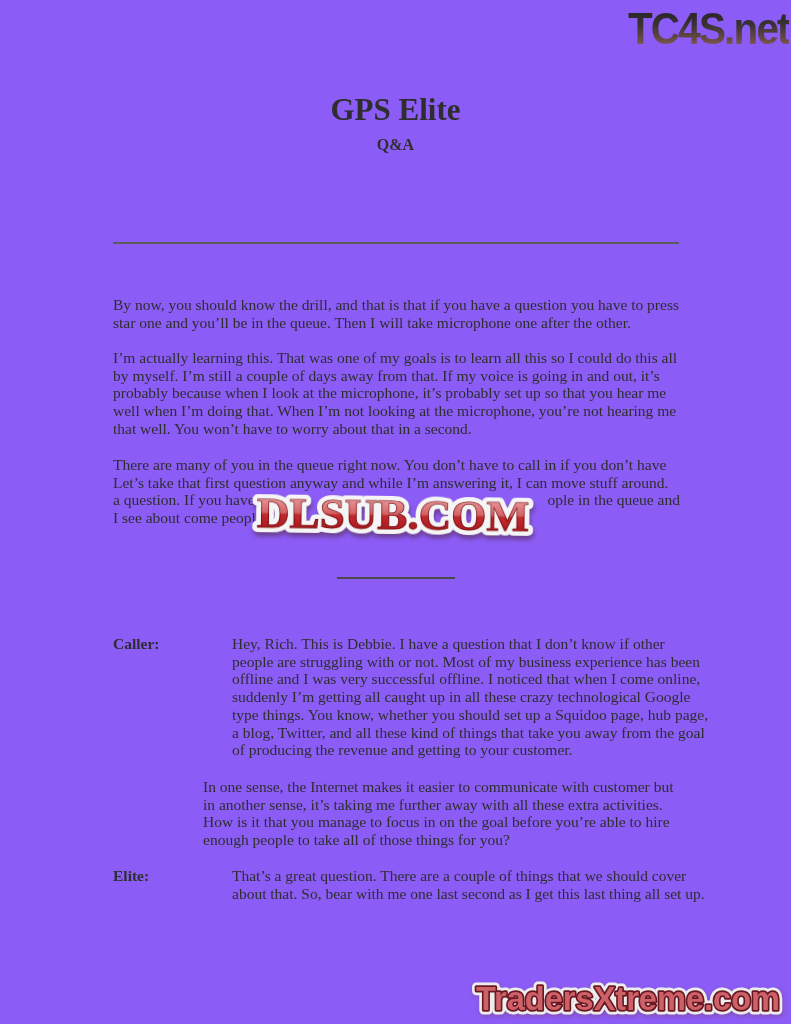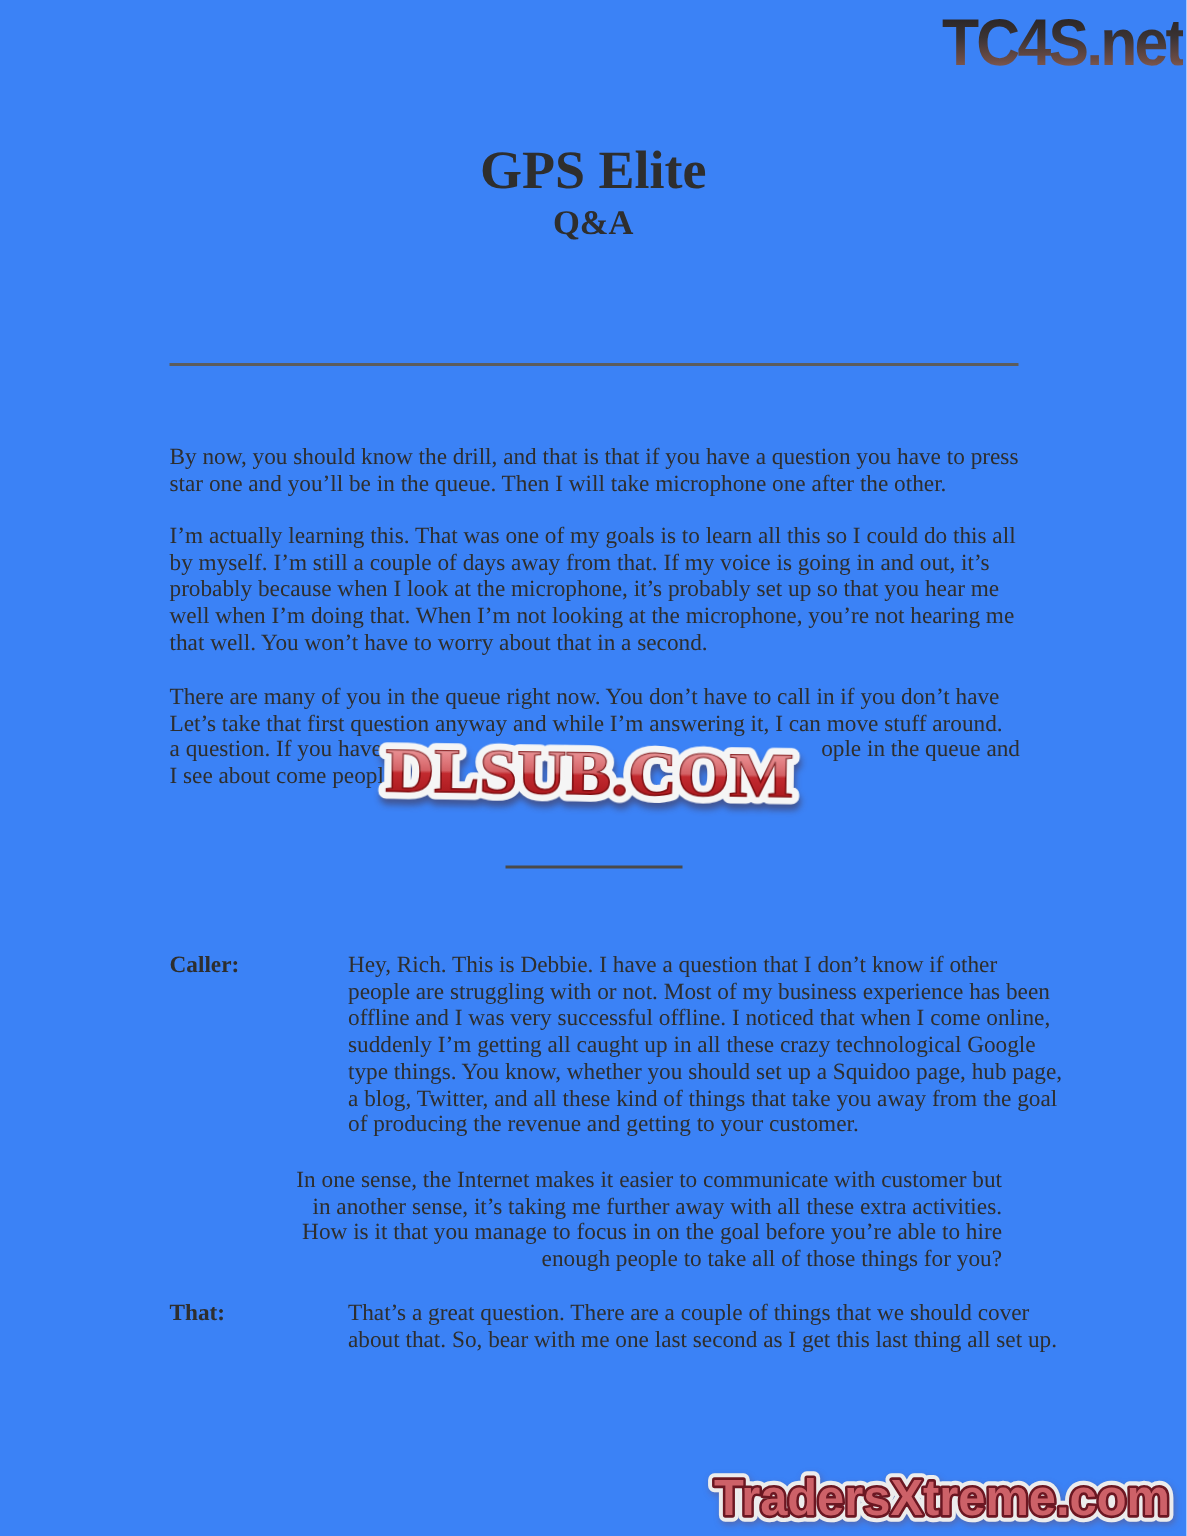--- a/index.html
+++ b/index.html
@@ -1,20 +1,20 @@
 <!DOCTYPE html>
 <html><head>
 <meta charset="utf-8">
 <style>
   html, body { margin: 0; padding: 0; background: #ffffff; }
   .page {
     position: relative;
     width: 791px;
     height: 1024px;
-    background: #3b82f6;
+    background: #8b5cf6;
     font-family: "Liberation Serif", serif;
     color: #2e2e2e;
     overflow: hidden;
     text-decoration: underline;
   }
   
   .tc4s {
     position: absolute;
     top: 4px;
     right: 2px;
@@ -29,28 +29,28 @@
     background-clip: text;
     color: transparent;
     -webkit-text-fill-color: transparent;
     text-shadow: none;
   }
   
   .doc-title {
     position: absolute;
     top: 92px; left: 0; width: 100%;
     text-align: center;
-    font-size: 36px;
+    font-size: 31px;
     font-weight: bold;
   }
   .doc-subtitle {
     position: absolute;
     top: 136px; left: 0; width: 100%;
     text-align: center;
-    font-size: 23px;
+    font-size: 16px;
     font-weight: bold;
   }
   .doc-date {
     position: absolute;
     top: 178px; left: 0; width: 100%;
     text-align: center;
     font-size: 17px;
   }
   .top-rule {
     position: absolute;
@@ -78,21 +78,21 @@
     left: 113px; width: 567px;
     display: grid;
     grid-template-columns: 90px 477px;
     gap: 29px;
   }
   .dlg-row.caller { top: 635px; }
   .dlg-row.rich   { top: 867px; }
   .speaker { font-weight: bold; }
   .dlg-cont {
     position: absolute;
-    left: 191px; top: 778px; width: 477px; text-align: right;
+    left: 203px; top: 778px; width: 477px;
   }
   
   .dlsub {
     position: absolute;
     left: 248px; top: 484px;
     transform: rotate(0.8deg);
     filter: drop-shadow(1px 4px 2px rgba(70, 30, 30, 0.45));
   }
   
   .tx-logo {
@@ -147,21 +147,21 @@
 
   <div class="short-divider"></div>
 
   <div class="dlg-row caller body-text">
     <div class="speaker">Caller:</div>
     <div>Hey, Rich. This is Debbie. I have a question that I don’t know if other people are struggling with or not. Most of my business experience has been offline and I was very successful offline. I noticed that when I come online, suddenly I’m getting all caught up in all these crazy technological Google type things. You know, whether you should set up a Squidoo page, hub page, a blog, Twitter, and all these kind of things that take you away from the goal of producing the revenue and getting to your customer.</div>
   </div>
   <div class="dlg-cont body-text">In one sense, the Internet makes it easier to communicate with customer but in another sense, it’s taking me further away with all these extra activities. How is it that you manage to focus in on the goal before you’re able to hire enough people to take all of those things for you?</div>
 
   <div class="dlg-row rich body-text">
-    <div class="speaker">That:</div>
+    <div class="speaker">Elite:</div>
     <div>That’s a great question. There are a couple of things that we should cover about that. So, bear with me one last second as I get this last thing all set up.</div>
   </div>
 
   <div class="tx-logo">
     <svg width="320" height="48" viewBox="0 0 320 48">
       <text x="160" y="35" text-anchor="middle" font-family="Liberation Sans, sans-serif" font-weight="bold" font-size="34" textLength="304" lengthAdjust="spacingAndGlyphs" stroke="#ececec" stroke-width="9" stroke-linejoin="round" fill="#ececec">TradersXtreme.com</text>
       <text x="160" y="35" text-anchor="middle" font-family="Liberation Sans, sans-serif" font-weight="bold" font-size="34" textLength="304" lengthAdjust="spacingAndGlyphs" stroke="#6b1722" stroke-width="3.5" stroke-linejoin="round" paint-order="stroke" fill="#cd6168">TradersXtreme.com</text>
     </svg>
   </div>
 

